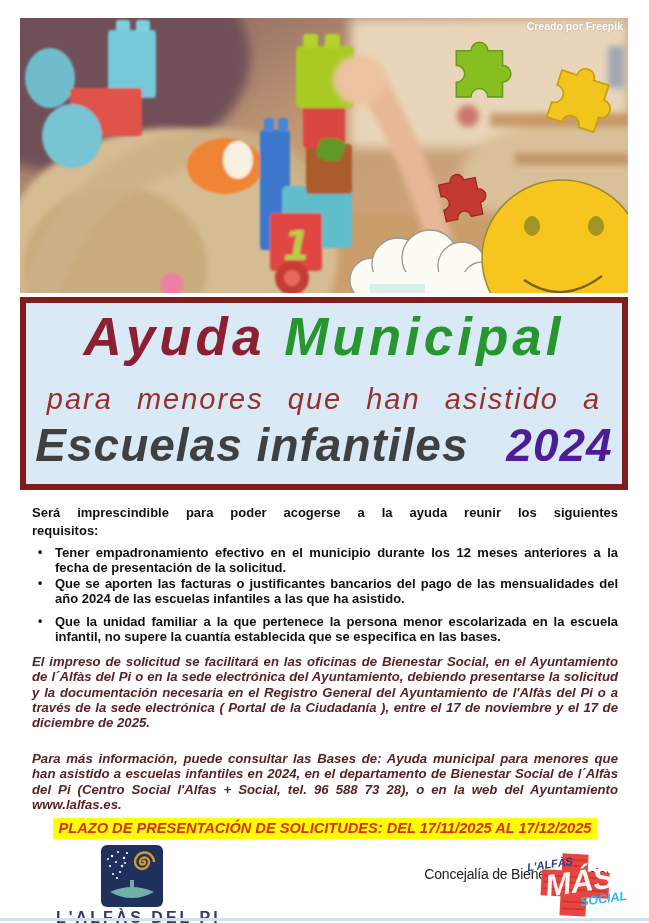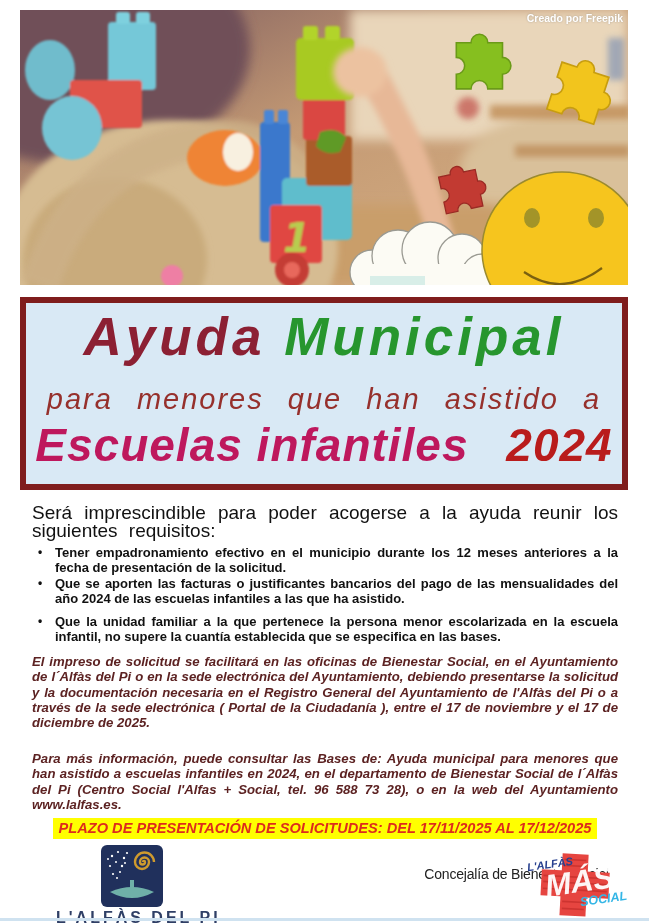--- a/index.html
+++ b/index.html
@@ -1,38 +1,38 @@
 <!DOCTYPE html>
 <html><head>
 <meta charset="utf-8">
 <style>
   * { margin:0; padding:0; box-sizing:border-box; }
   html,body { background:#ffffff; }
   body { font-family:"Liberation Sans", sans-serif; }
   .page { position:relative; width:649px; height:923px; background:#ffffff; overflow:hidden; }
 
   
-  .photo { position:absolute; left:20px; top:10px; width:608px; height:275px; overflow:hidden; }
+  .photo { position:absolute; left:20px; top:18px; width:608px; height:275px; overflow:hidden; }
   .photo svg { display:block; width:100%; height:100%; }
   .photo-credit { position:absolute; top:2px; right:5px; color:#ffffff; font-size:10.5px; font-weight:bold; text-shadow:0 0 2px rgba(80,80,80,.4); }
 
   
   .title-block { position:absolute; left:20px; top:297px; width:608px; height:193px;
     background:#d9e9f5; border:6px solid #7f1d1d; text-align:center; font-style:italic; overflow:hidden; }
   .title-l1 { margin-top:5px; font-size:53px; font-weight:bold; letter-spacing:4px; line-height:1.08; white-space:nowrap; }
   .t-maroon { color:#8c2033; }
   .t-green  { color:#27962e; }
   .title-l2 { font-size:29px; color:#96302c; letter-spacing:2px; word-spacing:14px; line-height:1.15; margin-top:18px; white-space:nowrap; }
   .title-l3 { font-size:46px; font-weight:bold; line-height:1.08; margin-top:4px; letter-spacing:1px; white-space:nowrap; }
-  .t-blue { color:#be185d; }
-  .t-year { color:#b91c1c; margin-left:24px; }
+  .t-blue { color:#404040; }
+  .t-year { color:#4c1d95; margin-left:24px; }
 
   
   .content { position:absolute; left:32px; top:504px; width:586px; color:#111111; }
-  .req-intro { font-size:19px; font-weight:normal; text-align:justify; line-height:17.5px; word-spacing:6px; }
+  .req-intro { font-size:13px; font-weight:bold; text-align:justify; line-height:17.5px; word-spacing:6px; }
   .req-list { list-style:none; margin-top:6px; }
   .req-list li { position:relative; padding-left:23px; font-size:13px; font-weight:bold; line-height:15.3px; text-align:justify; }
   .req-list li::before { content:"\2022"; position:absolute; left:6px; top:0; font-size:12px; }
   .req-list li.gap { margin-top:8px; }
   .info-para { font-size:13.2px; font-weight:bold; font-style:italic; color:#5c2222; text-align:justify; line-height:15.4px; }
   .p1 { margin-top:9px; }
   .p2 { margin-top:20px; }
   .deadline-wrap { margin-top:6px; text-align:center; }
   .deadline { display:inline-block; background:#ffff00; color:#dd2c1c; font-size:14.6px; font-weight:bold; font-style:italic; padding:2px 6px 3px 6px; }
 

